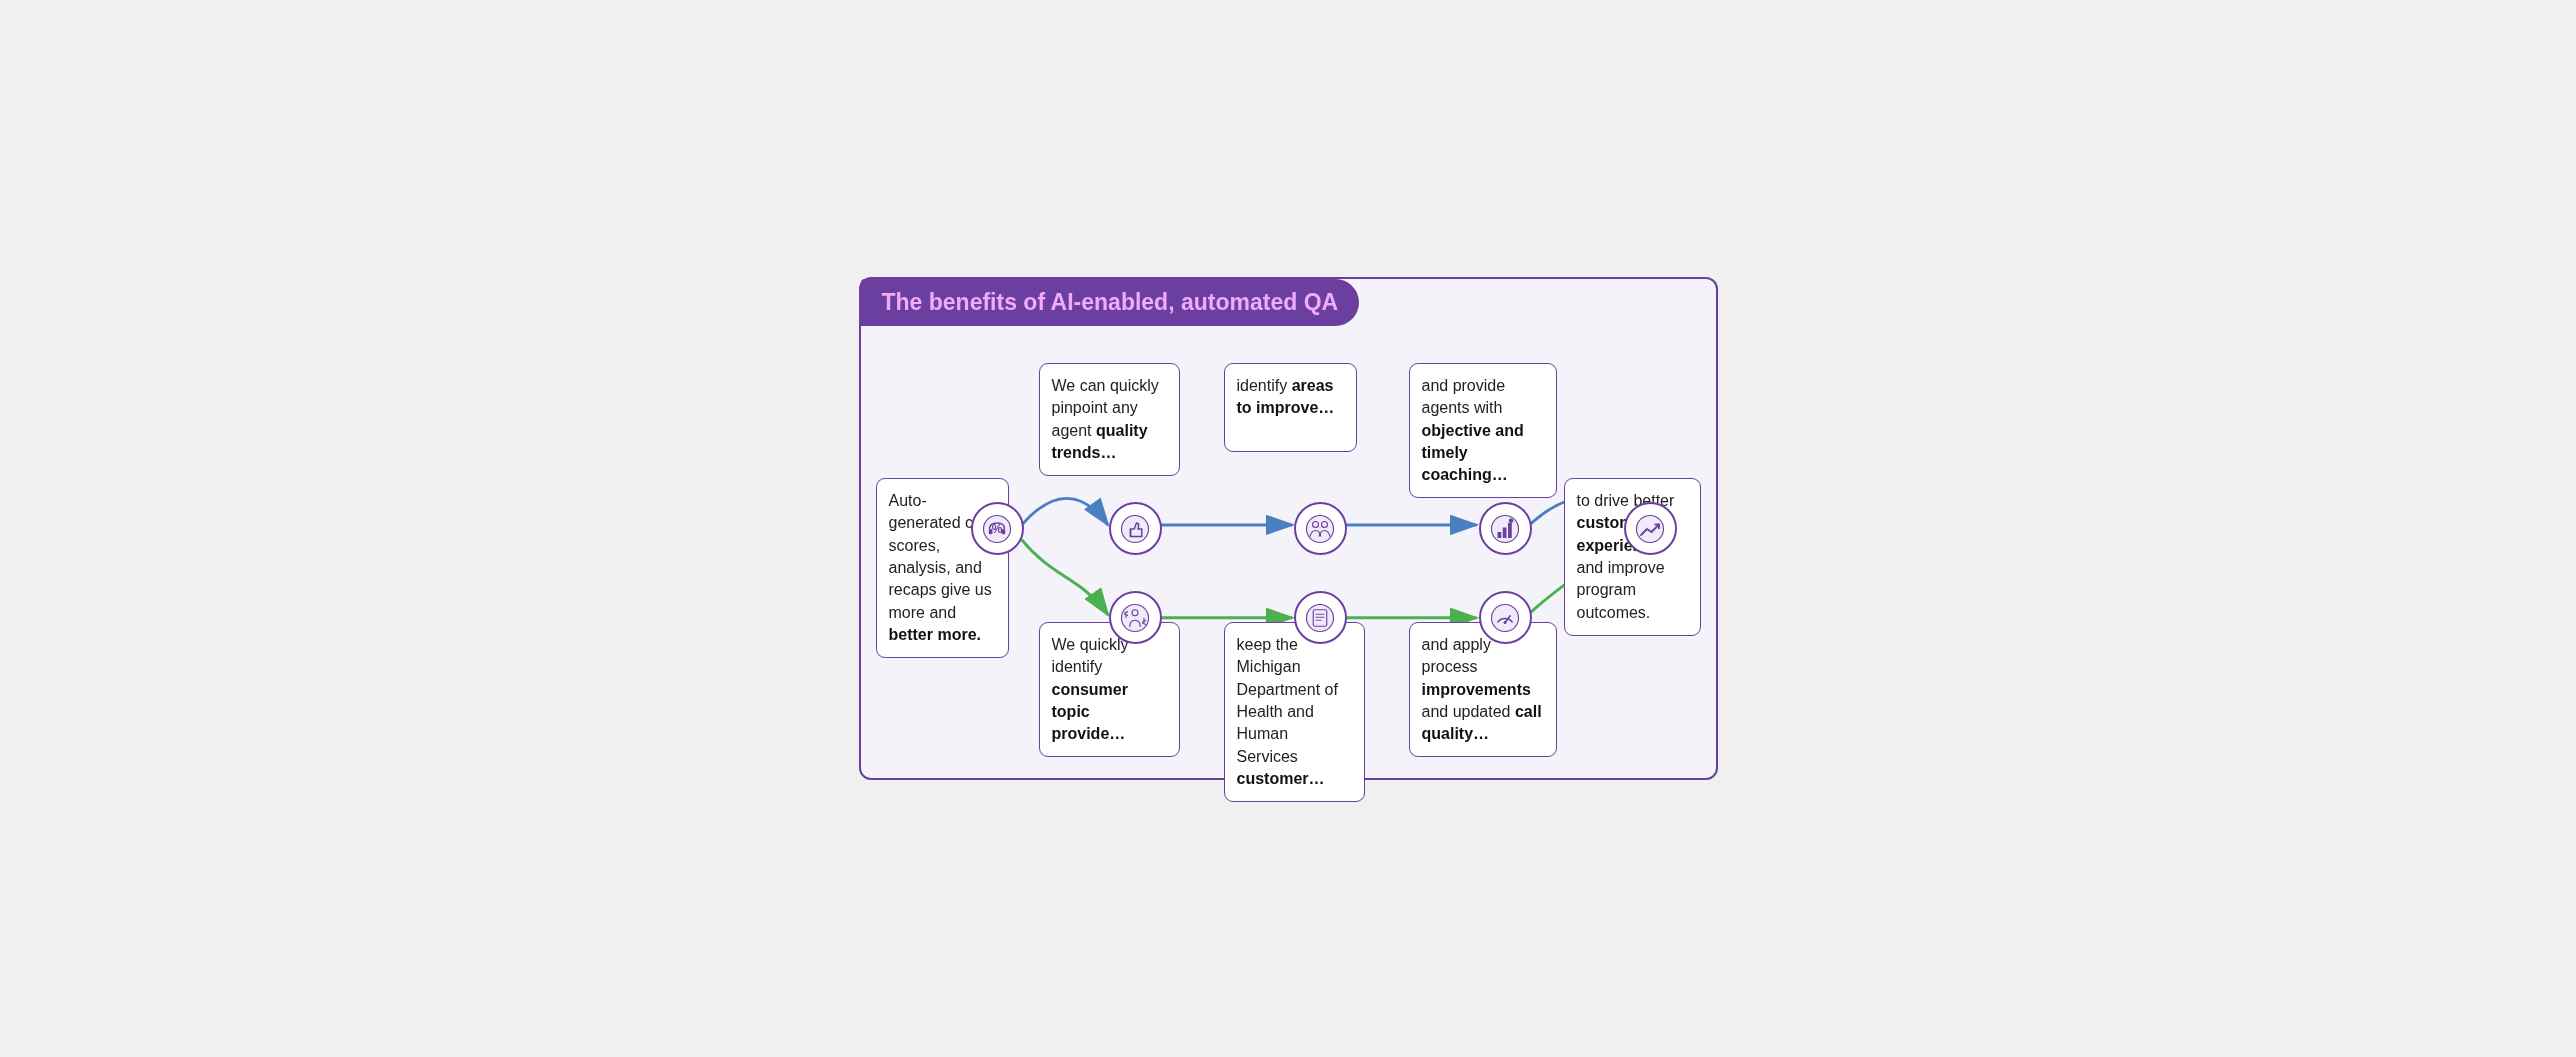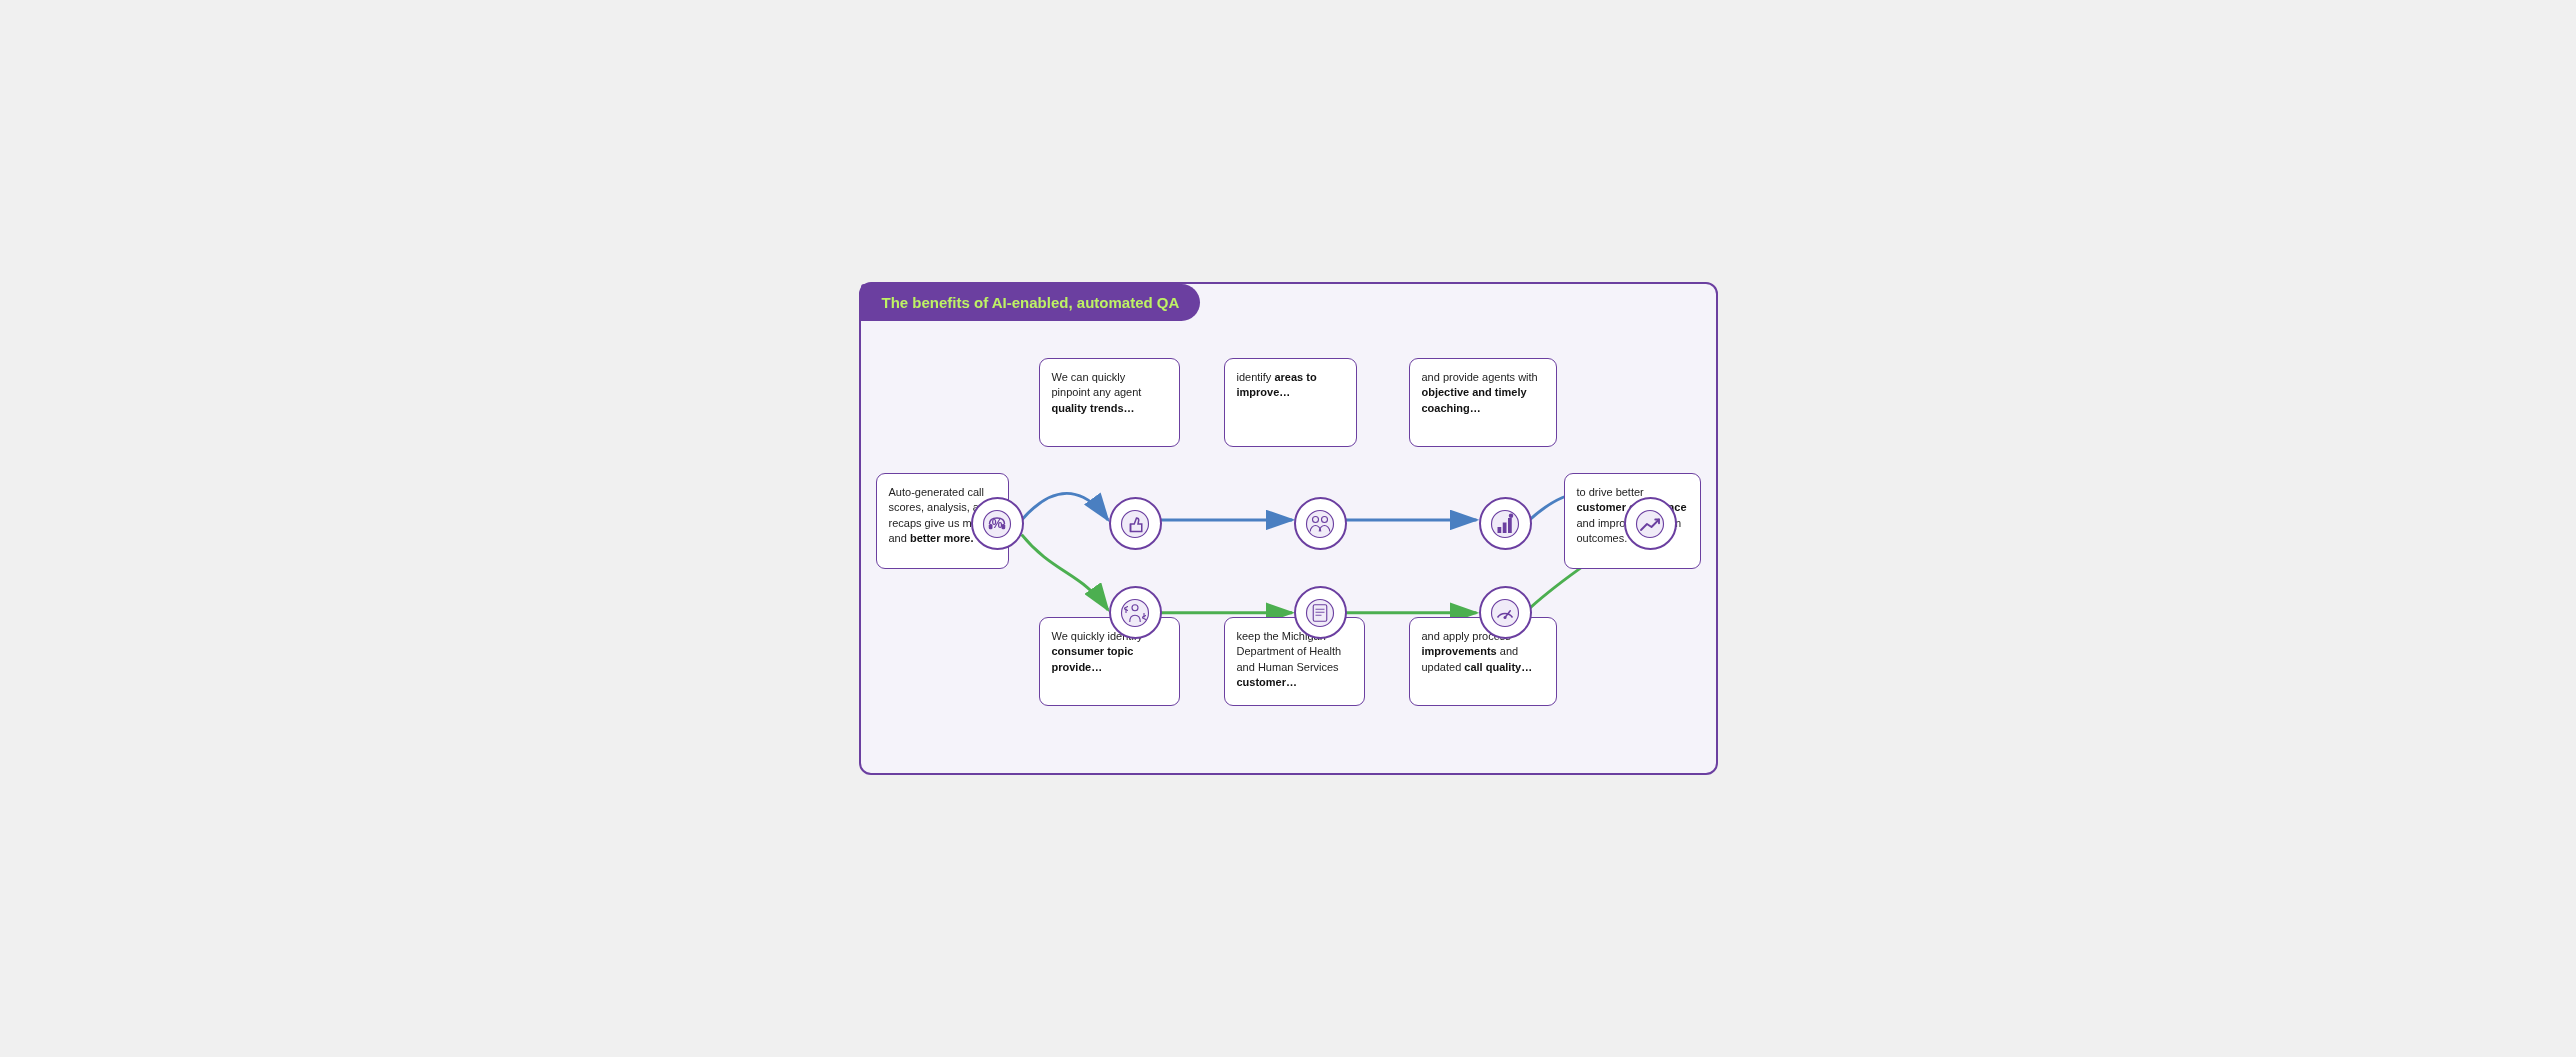--- a/index.html
+++ b/index.html
@@ -26,40 +26,40 @@
     .title-bar {
       background: #6b3fa0;
       border-radius: 7.4px 7.4px 0 0;
       padding: 10.4px 21px;
       display: inline-block;
       border-radius: 7.4px 44px 44px 0;
       margin-bottom: 15px;
     }
 
     .title-bar h1 {
-      color: #bef264;
-      font-size: 15px;
+      color: #f0abfc;
+      font-size: 23px;
       font-weight: bold;
       white-space: nowrap;
     }
 
     .diagram-area {
       position: relative;
       width: 100%;
       height: 415px;
       padding: 0 15px;
     }
 
     
     .box {
       position: absolute;
       border: 1.9px solid #6b3fa0;
       border-radius: 9px;
       background: white;
-      font-size: 11px;
+      font-size: 16px;
       line-height: 1.4;
       color: #222;
       padding: 10.4px 12px;
     }
 
     .box b {
       color: #111;
     }
 
     

